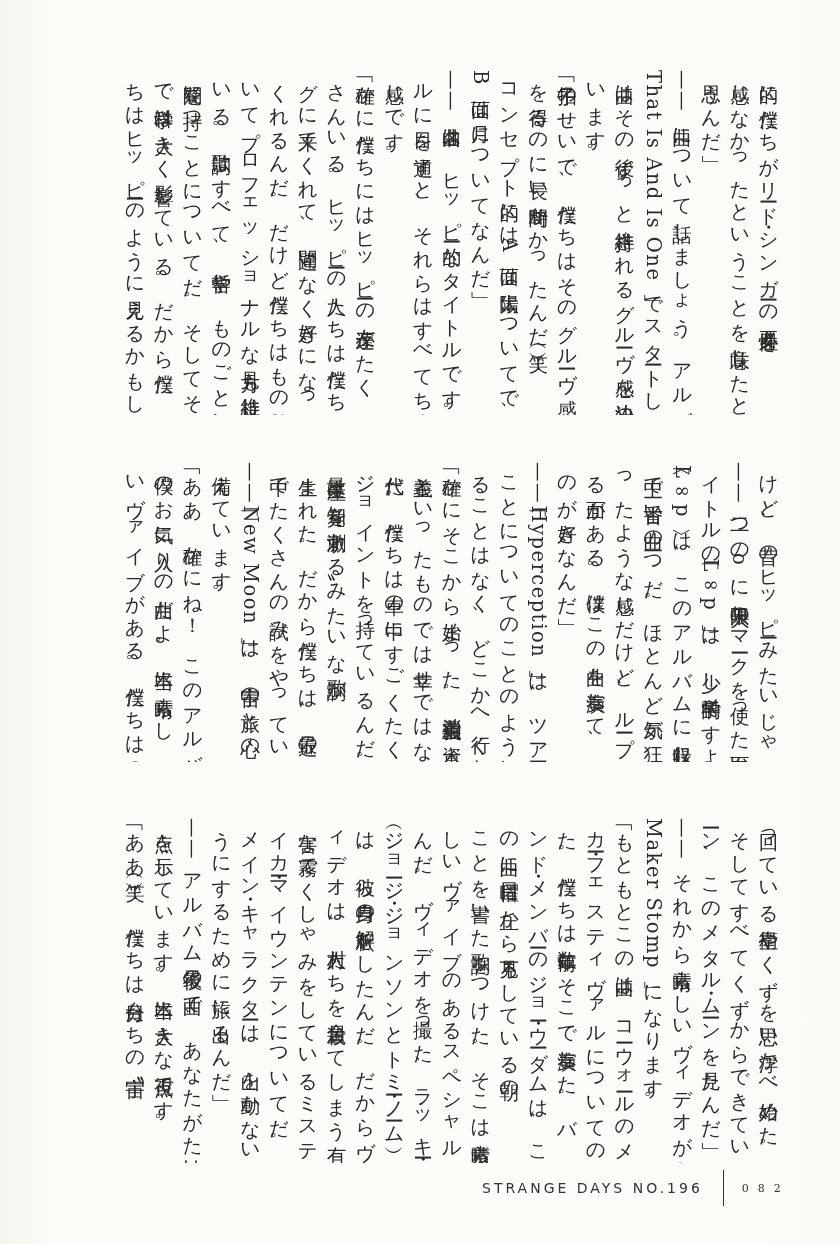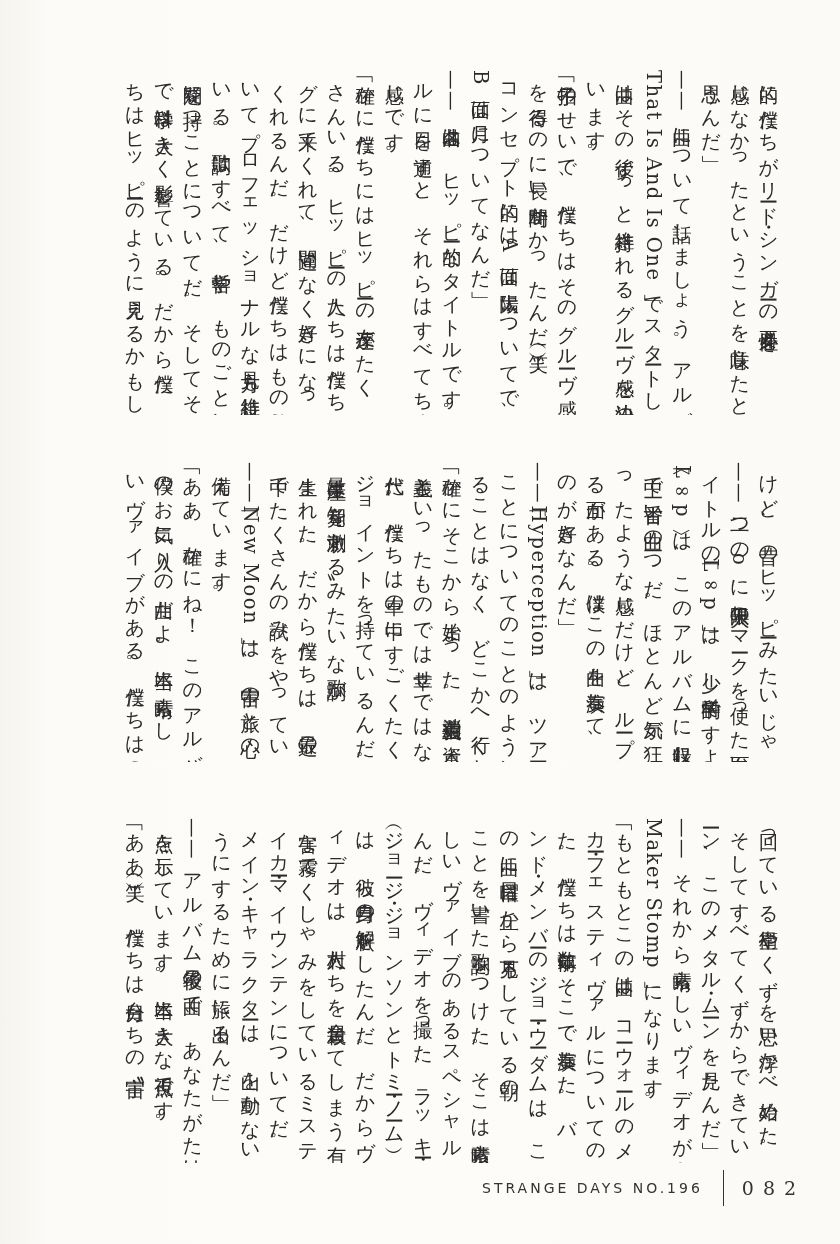--- a/index.html
+++ b/index.html
@@ -36,21 +36,21 @@
   }
   .footer-title {
     font-family: "DejaVu Sans", "Liberation Sans", sans-serif;
     font-size: 14px; letter-spacing: 3px; color: #333;
   }
   .footer-divider {
     width: 1px; height: 36px; background: #333; margin: 0 18px 0 20px;
   }
   .footer-page {
     font-family: "DejaVu Serif", "Liberation Serif", serif;
-    font-size: 19px; letter-spacing: 9px; color: #333;
+    font-size: 11px; letter-spacing: 9px; color: #333;
   }
 </style>
 </head>
 <body>
 
 <div class="page">
 
   <div class="block block-1">
     <span class="col">的に僕たちがリード・シンガーの必要性を</span>
     <span class="col">感じなかったということを意味したと僕は</span>

